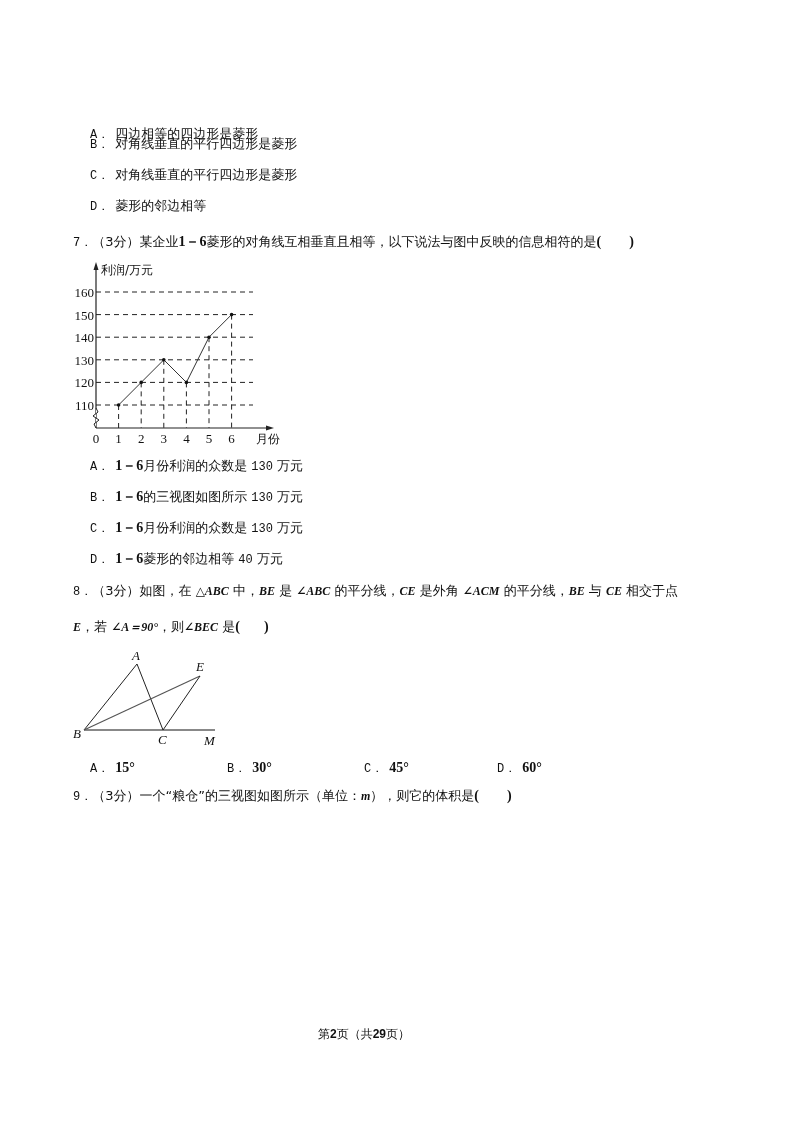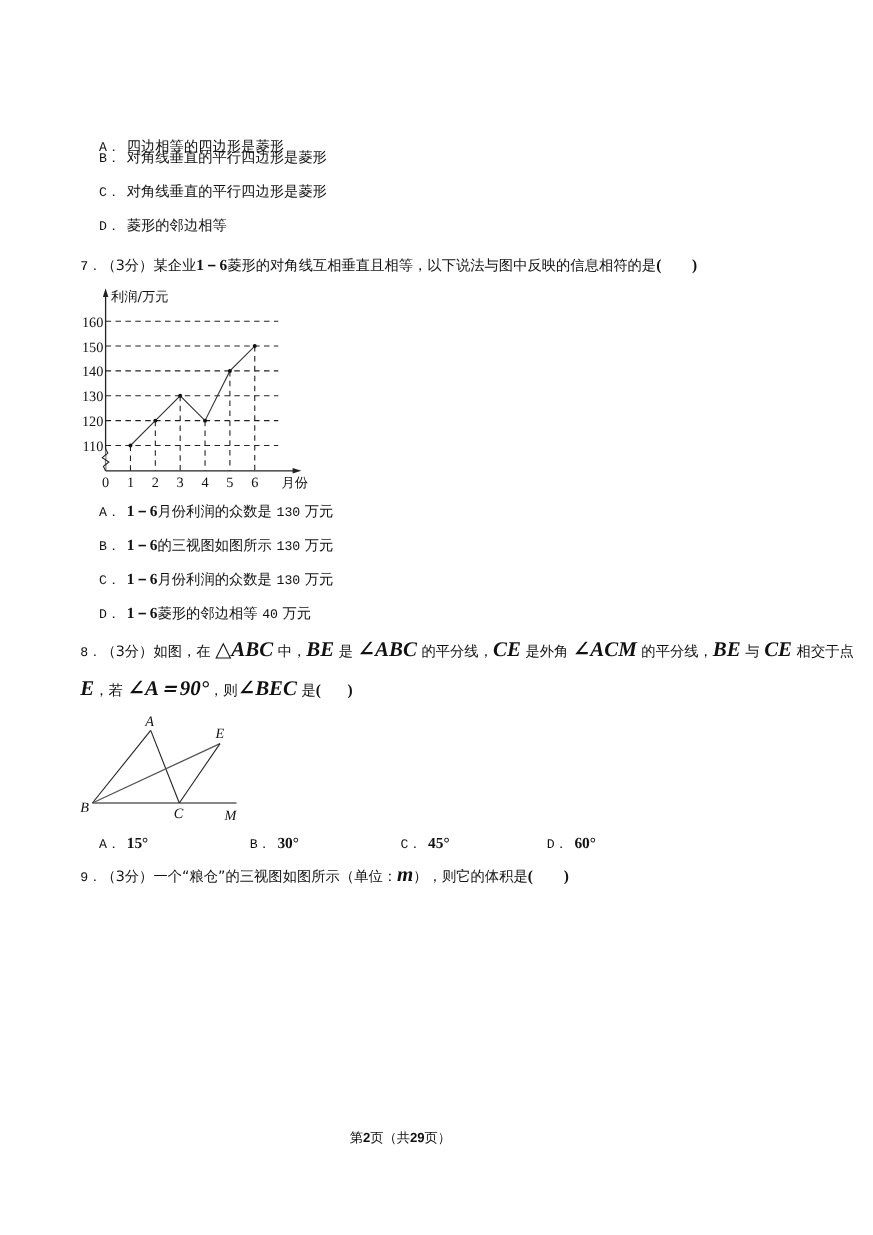--- a/index.html
+++ b/index.html
@@ -1,21 +1,21 @@
 <!DOCTYPE html>
 <html><head>
   <meta charset="utf-8">
   <style>
     html, body { margin: 0; padding: 0; background: #ffffff; }
     body { width: 794px; height: 1123px; position: relative; overflow: hidden;
            font-family: "DejaVu Sans", "Liberation Sans", sans-serif; color: #111; }
     .line { position: absolute; font-size: 13px; white-space: nowrap; line-height: 16px; }
     .opt-letter { font-family: "Liberation Mono", "DejaVu Sans Mono", monospace; font-size: 12px; margin-right: 6px; }
     .b { font-family: "Liberation Serif", "DejaVu Serif", serif; font-weight: bold; font-size: 14px; margin-top: 12px; }
-    .bi { font-family: "Liberation Serif", "DejaVu Serif", serif; font-weight: bold; font-style: italic; font-size: 19px; }
+    .bi { font-family: "Liberation Serif", "DejaVu Serif", serif; font-weight: bold; font-style: italic; font-size: 12px; }
     .num { font-family: "Liberation Mono", monospace; font-size: 12px; }
     .paren { font-family: "Liberation Serif", serif; font-weight: bold; font-size: 14px; }
     svg { position: absolute; left: 0; top: 0; overflow: visible; }
     .footer { position: absolute; left: 0; width: 728px; top: 1026px; text-align: center; font-size: 12px; }
     .footer b { font-family: "Liberation Sans", sans-serif; }
   </style>
 </head>
 <body>
 
 <div class="line" style="left:90px; top:105px;margin-top:21px;">

